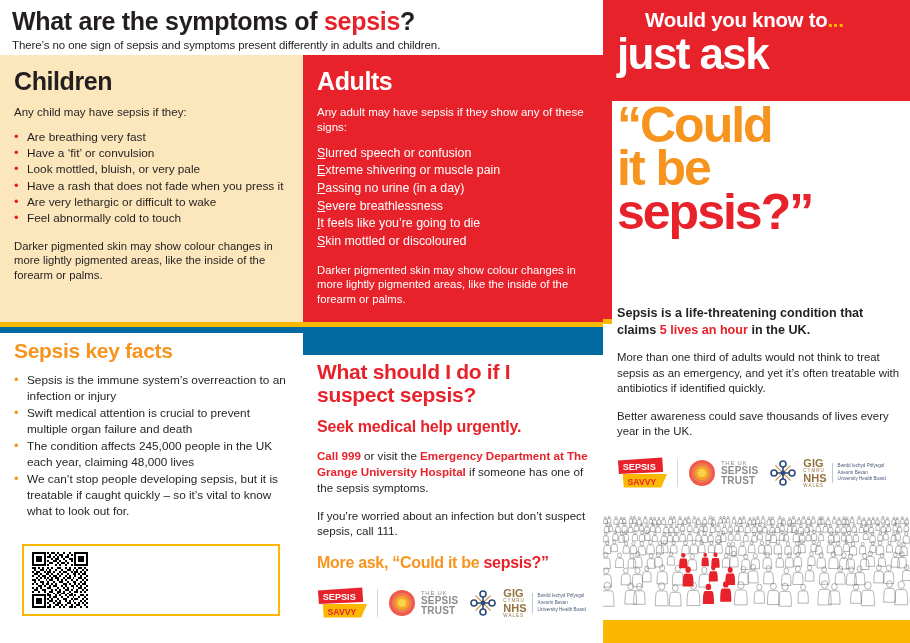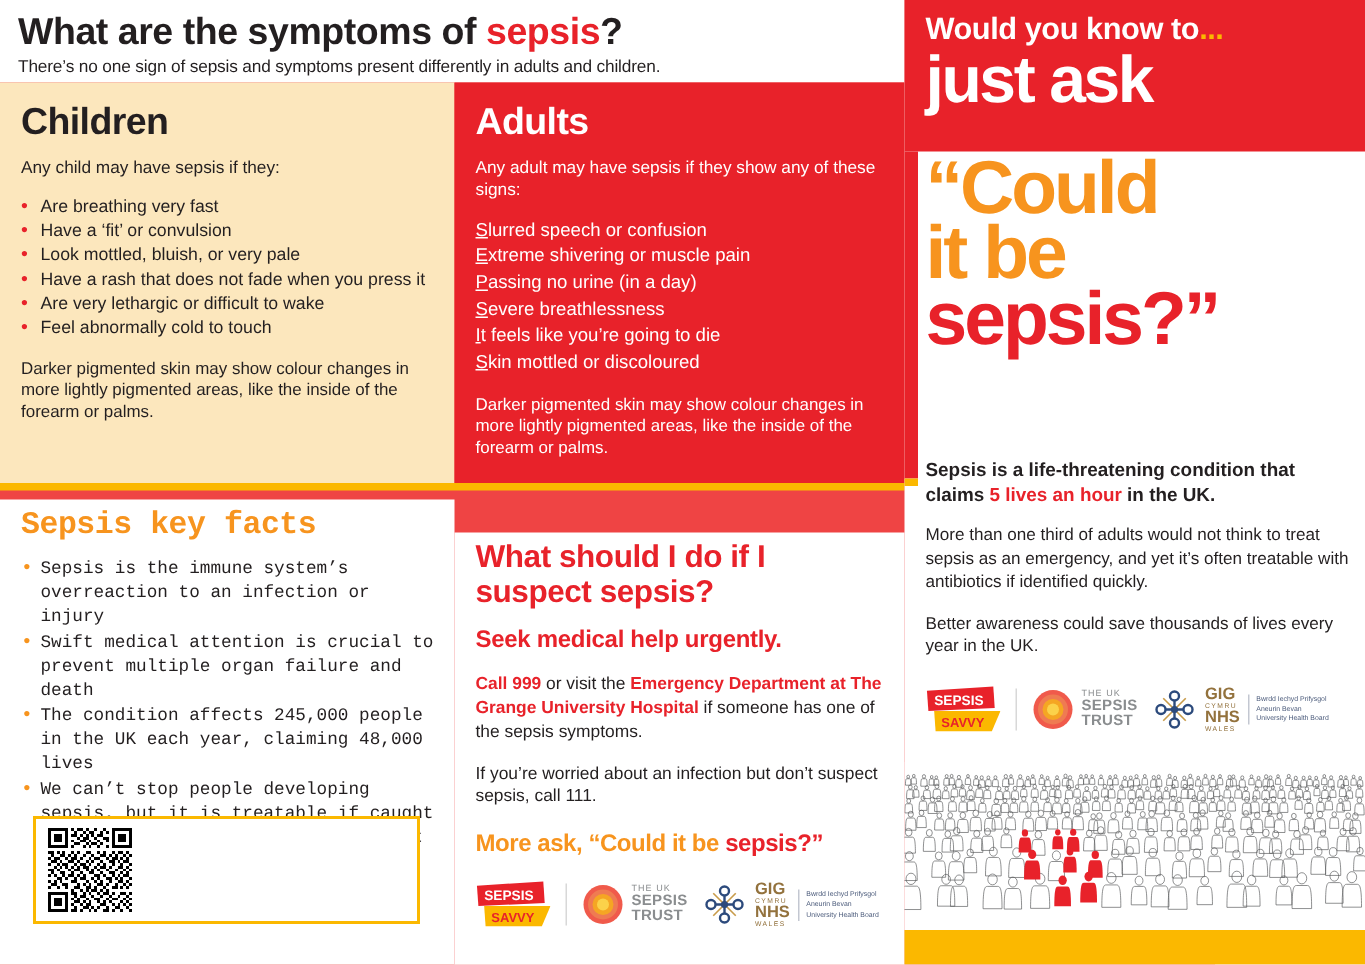--- a/index.html
+++ b/index.html
@@ -2,21 +2,21 @@
 <html><head>
 <meta charset="utf-8">
 <style>
   * { box-sizing: border-box; margin: 0; padding: 0; }
   html, body {
     width: 910px; height: 643px;
     background: #ffffff;
     font-family: "Liberation Sans", sans-serif;
     overflow: hidden;
   }
-  .page { position: relative; width: 810px; height: 643px; background:#ef4444; }
+  .page { position: relative; width: 810px; height: 643px; background:#0369a1; }
 
   
   .header-band { position:absolute; left:0; top:0; width:603px; height:55px; background:#fff; padding:8px 10px 0 12px; }
   .h-title { font-size:25px; font-weight:bold; color:#231f20; letter-spacing:-0.3px; line-height:1.05; }
   .h-title .red { color:#e8222a; }
   .h-sub { font-size:11.5px; color:#231f20; margin-top:5px; letter-spacing:-0.1px; }
 
   .children-panel { position:absolute; left:0; top:55px; width:303px; height:267px;
       background:#fce7bd; padding:14px 14px 0 14px; }
   .adults-panel { position:absolute; left:303px; top:55px; width:300px; height:267px;
@@ -39,21 +39,21 @@
   ul.acro li .u { text-decoration:underline; text-underline-offset:1px; }
 
   .panel-note { font-size:11.3px; line-height:1.32; margin-top:12px; }
   .children-panel .panel-note { color:#231f20; }
   .adults-panel .panel-note { color:#ffffff; }
 
   
   .mid-rule { position:absolute; left:0; top:322px; width:603px; height:5px; background:#fbb800; }
 
   
-  .facts { position:absolute; left:0; top:333px; width:303px; height:310px; background:#fff; padding:6px 12px 0 14px;font-family:Liberation Mono, monospace; }
+  .facts { position:absolute; left:0; top:333px; width:303px; height:310px; background:#fff; padding:6px 12px 0 14px; }
   .facts-h { font-size:21px; font-weight:bold; color:#f7941e; letter-spacing:-0.3px; }
   ul.facts-list { list-style:none; margin-top:9px; }
   ul.facts-list li { position:relative; padding-left:13px; font-size:11.8px; line-height:1.36; color:#231f20; margin-bottom:1px; }
   ul.facts-list li:before { content:"\2022"; position:absolute; left:0; top:-1px; color:#f7941e; font-size:13px; }
 
   .qr-box { position:absolute; left:22px; top:544px; width:258px; height:72px;
      border:2px solid #fbb800; background:#fff; display:flex; align-items:center; padding:6px 8px; }
   .qr-img { width:56px; height:56px; flex:0 0 56px; }
   .qr-text { font-size:10.5px; line-height:1.32; color:#231f20; margin-left:10px; }
 
@@ -64,21 +64,21 @@
   .mid-p { font-size:11.6px; line-height:1.36; color:#231f20; margin-top:12px; }
   .mid-p .rb { color:#e8222a; font-weight:bold; }
   .mid-just { font-size:16px; font-weight:bold; color:#f7941e; margin-top:15px; letter-spacing:-0.3px; }
   .mid-just .rb { color:#e8222a; }
 
   .logos { display:flex; align-items:center; gap:10px; margin-top:14px; }
 
   
   .right { position:absolute; left:603px; top:0; width:307px; height:643px; background:#fff; }
   .right-redhead { position:absolute; left:0; top:0; width:307px; height:101px; background:#e8222a; padding:8px 0 0 14px; }
-  .rh-1 { font-size:20.5px; font-weight:bold; color:#fff; letter-spacing:-0.3px; }
+  .rh-1 { font-size:20.5px; font-weight:bold; color:#fff; letter-spacing:-0.3px;margin-left:28px; }
   .rh-1 .y { color:#fbb800; }
   .rh-2 { font-size:44px; font-weight:bold; color:#fff; line-height:0.92; letter-spacing:-1.6px; margin-top:2px; }
   .right-stripe { position:absolute; left:0; top:101px; width:9px; height:218px; background:#e8222a; }
   .right-stripe-y { position:absolute; left:0; top:319px; width:9px; height:5px; background:#fbb800; }
 
   .quote { position:absolute; left:14px; top:104px; width:290px; }
   .q-l1, .q-l2 { font-size:50px; font-weight:bold; color:#f7941e; line-height:0.86; letter-spacing:-2px; }
   .q-l3 { font-size:50px; font-weight:bold; color:#e8222a; line-height:0.9; letter-spacing:-2px; }
 
   .right-body { position:absolute; left:14px; top:305px; width:288px; }

